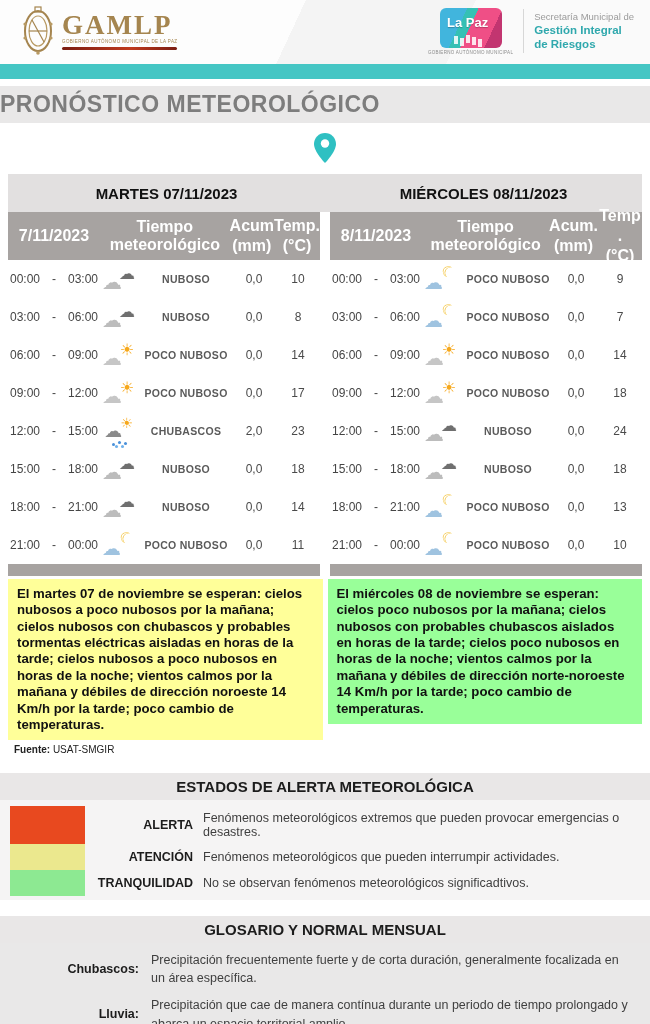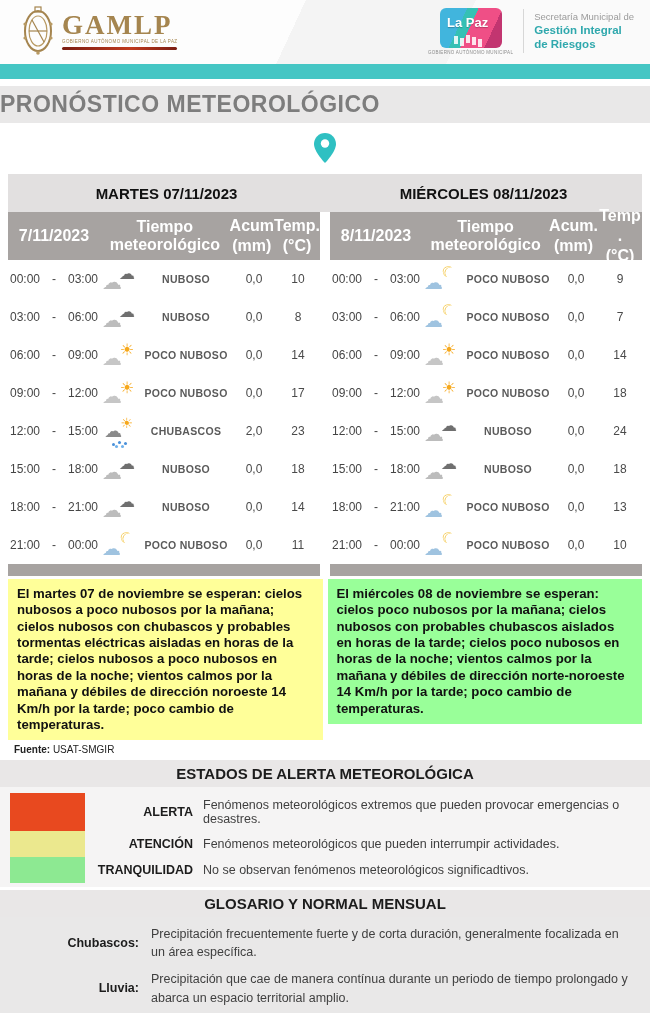--- a/index.html
+++ b/index.html
@@ -69,21 +69,21 @@
   .wicon[data-icon="showers"] .rain{display:block;position:absolute;left:10px;bottom:-1px;width:3px;height:3px;border-radius:50%;
     background:#4a90d9;box-shadow:6px -2px 0 #4a90d9,12px -1px 0 #4a90d9,3px 2px 0 #6fb0ea,9px 2px 0 #6fb0ea}
 
   
   .fcasts{display:flex;gap:5px;padding:3px 8px 0 8px;align-items:flex-start}
   .fcast{flex:1;padding:7px 9px;font-size:13.2px;font-weight:bold;color:#111;line-height:1.24}
   .fuente{padding:4px 14px 2px;text-align:left;font-size:10px;color:#222}
   .fuente b{font-weight:bold}
 
   
-  .sechead{height:27px;background:#e9e7e7;display:flex;align-items:center;justify-content:center;margin-top:3px}
+  .sechead{height:27px;background:#e9e7e7;display:flex;align-items:center;justify-content:center;margin-top:16px}
   .sechead span{font-size:15px;font-weight:bold;color:#1c1c1c}
   .alerts{background:#f5f4f4;padding:6px 0 4px}
   .alert-row{display:flex;align-items:stretch;min-height:26px}
   .alert-row:first-child{min-height:38px}
   .a-swatch{flex:0 0 75px;margin-left:10px}
   .a-label{flex:0 0 118px;display:flex;align-items:center;justify-content:flex-end;padding-right:10px;
            font-size:12.5px;font-weight:bold;color:#1c1c1c;text-align:right}
   .a-desc{flex:1;display:flex;align-items:center;font-size:12.5px;color:#3f3f3f;padding-right:8px}
 
   

